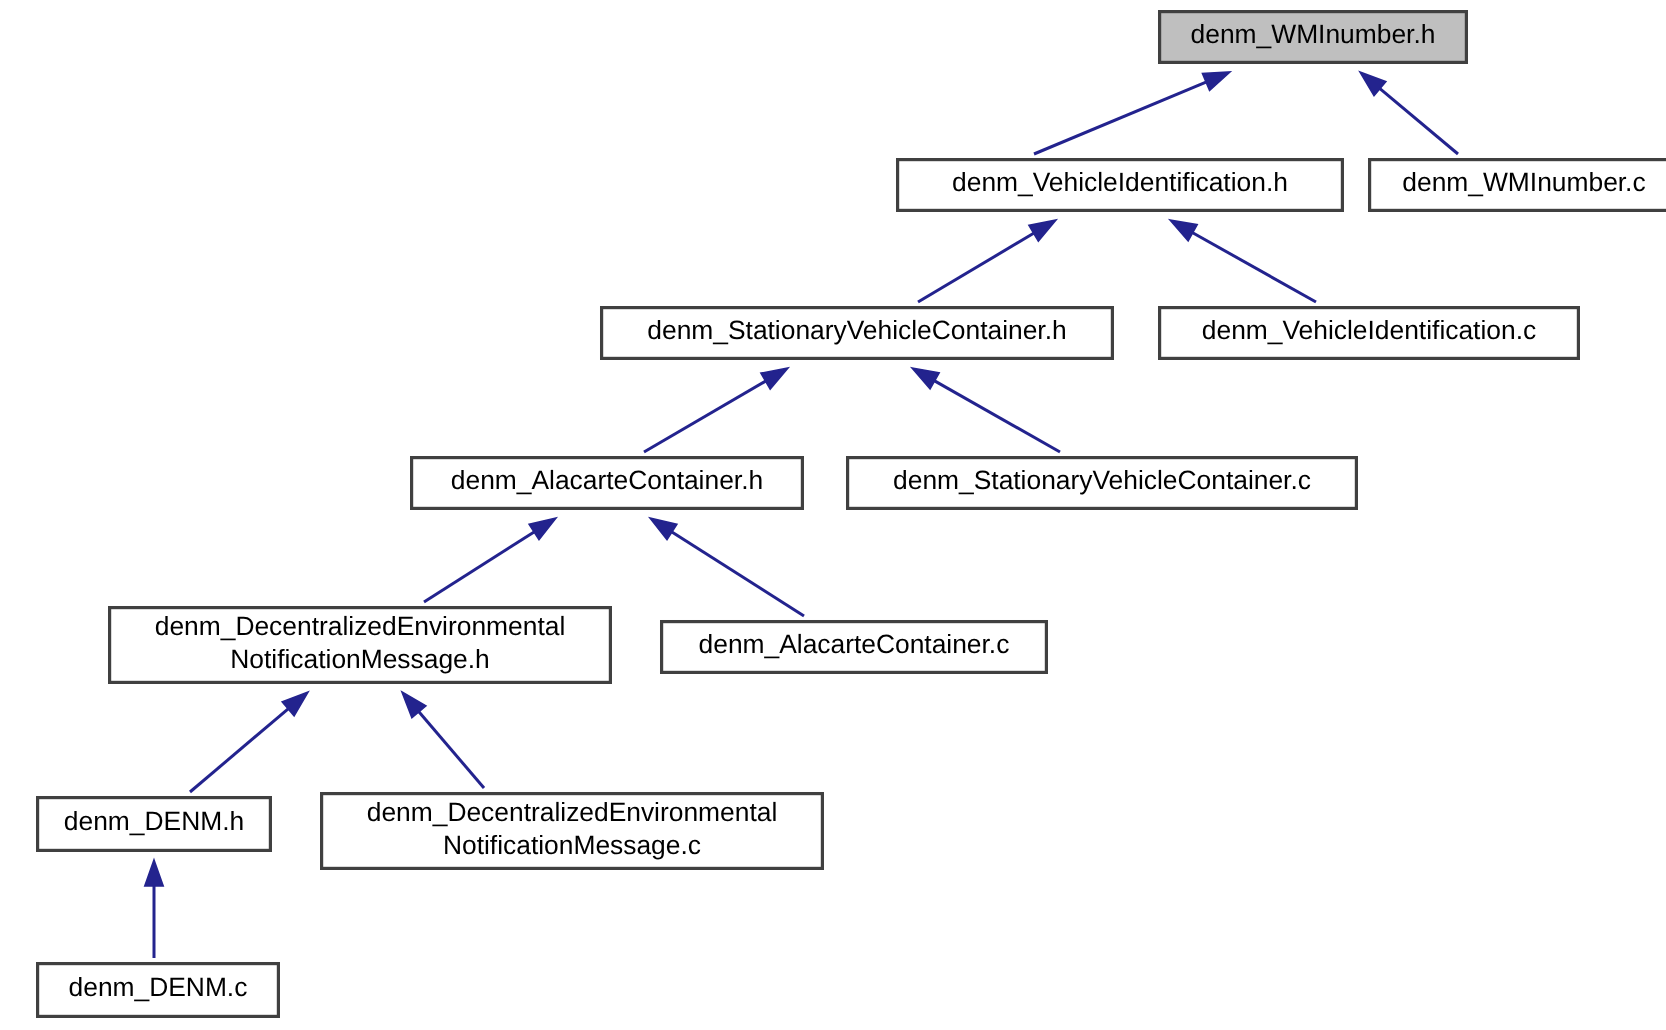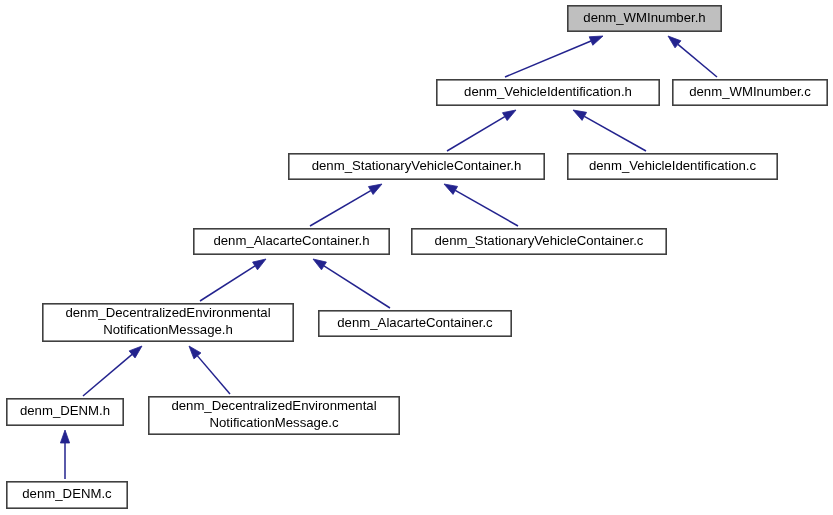--- a/index.html
+++ b/index.html
@@ -10,21 +10,21 @@
   }
   body {
     width: 833px;
     height: 515px;
     position: relative;
     overflow: hidden;
     font-family: "Liberation Sans", sans-serif;
   }
   #graph-root {
     position: absolute;
-    left: 0;
+    left: 12px;
     top: 0;
     width: 678px;
     height: 515px;
   }
   svg {
     display: block;
     width: 833px;
     height: 515px;
   }
   .node-box {

